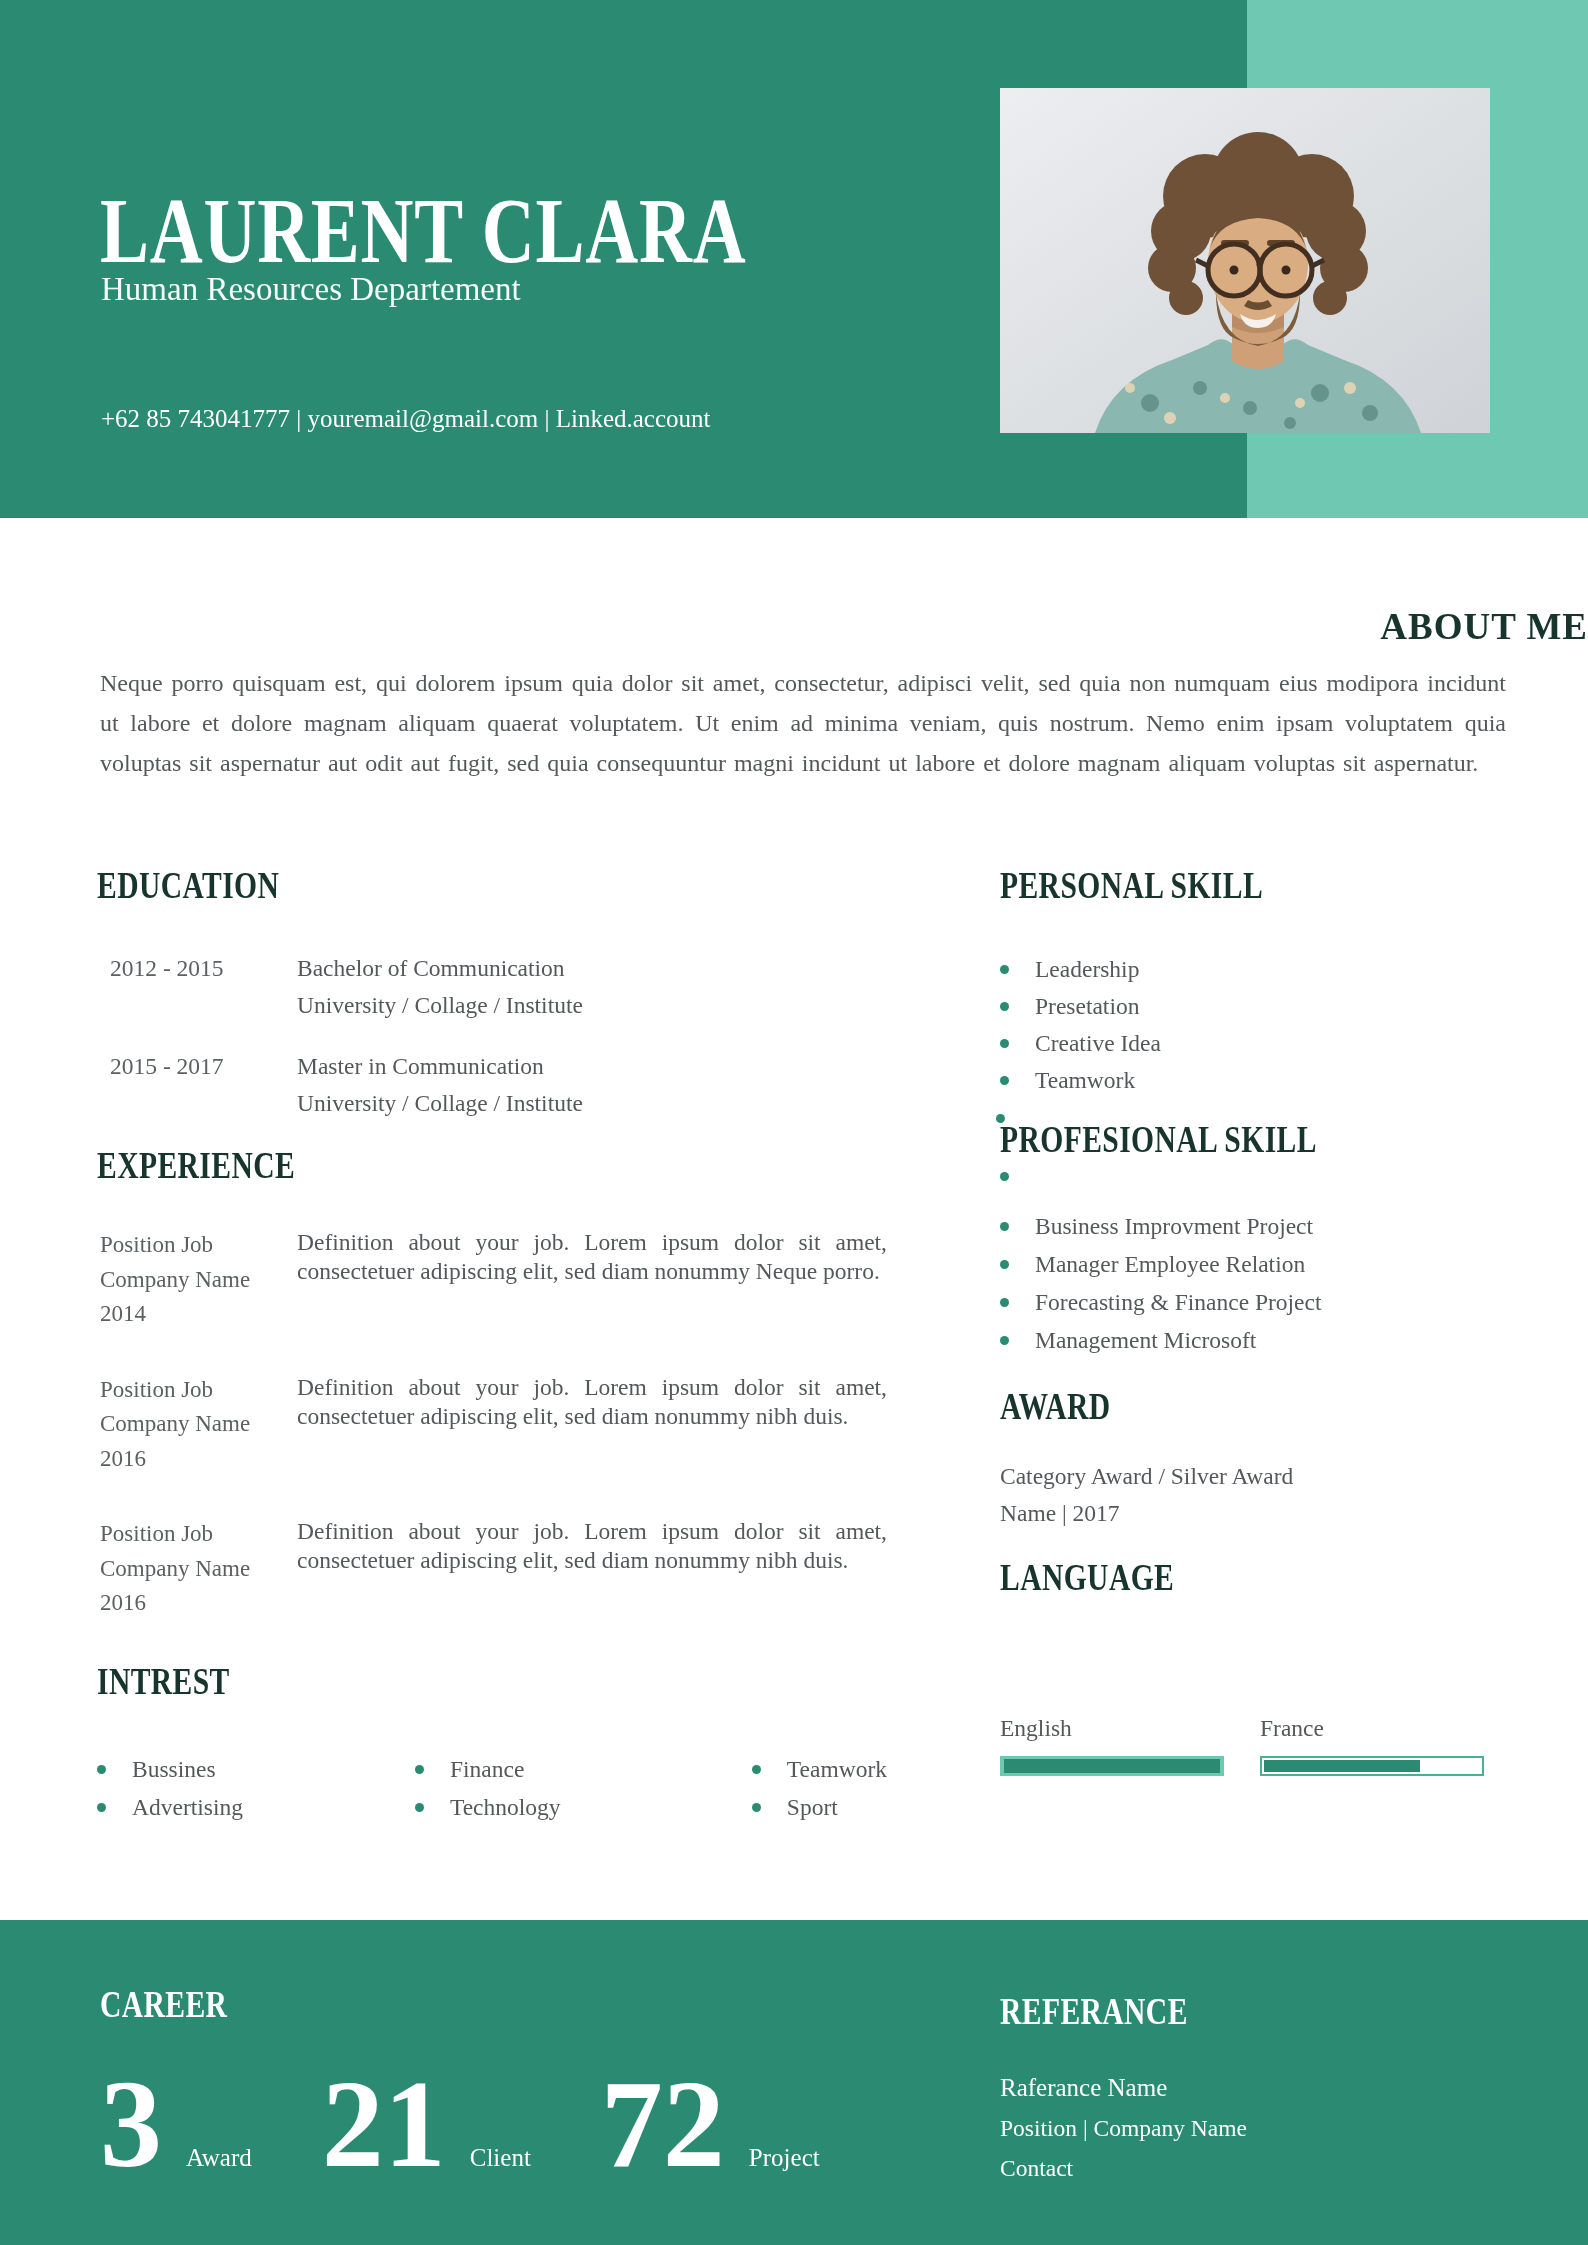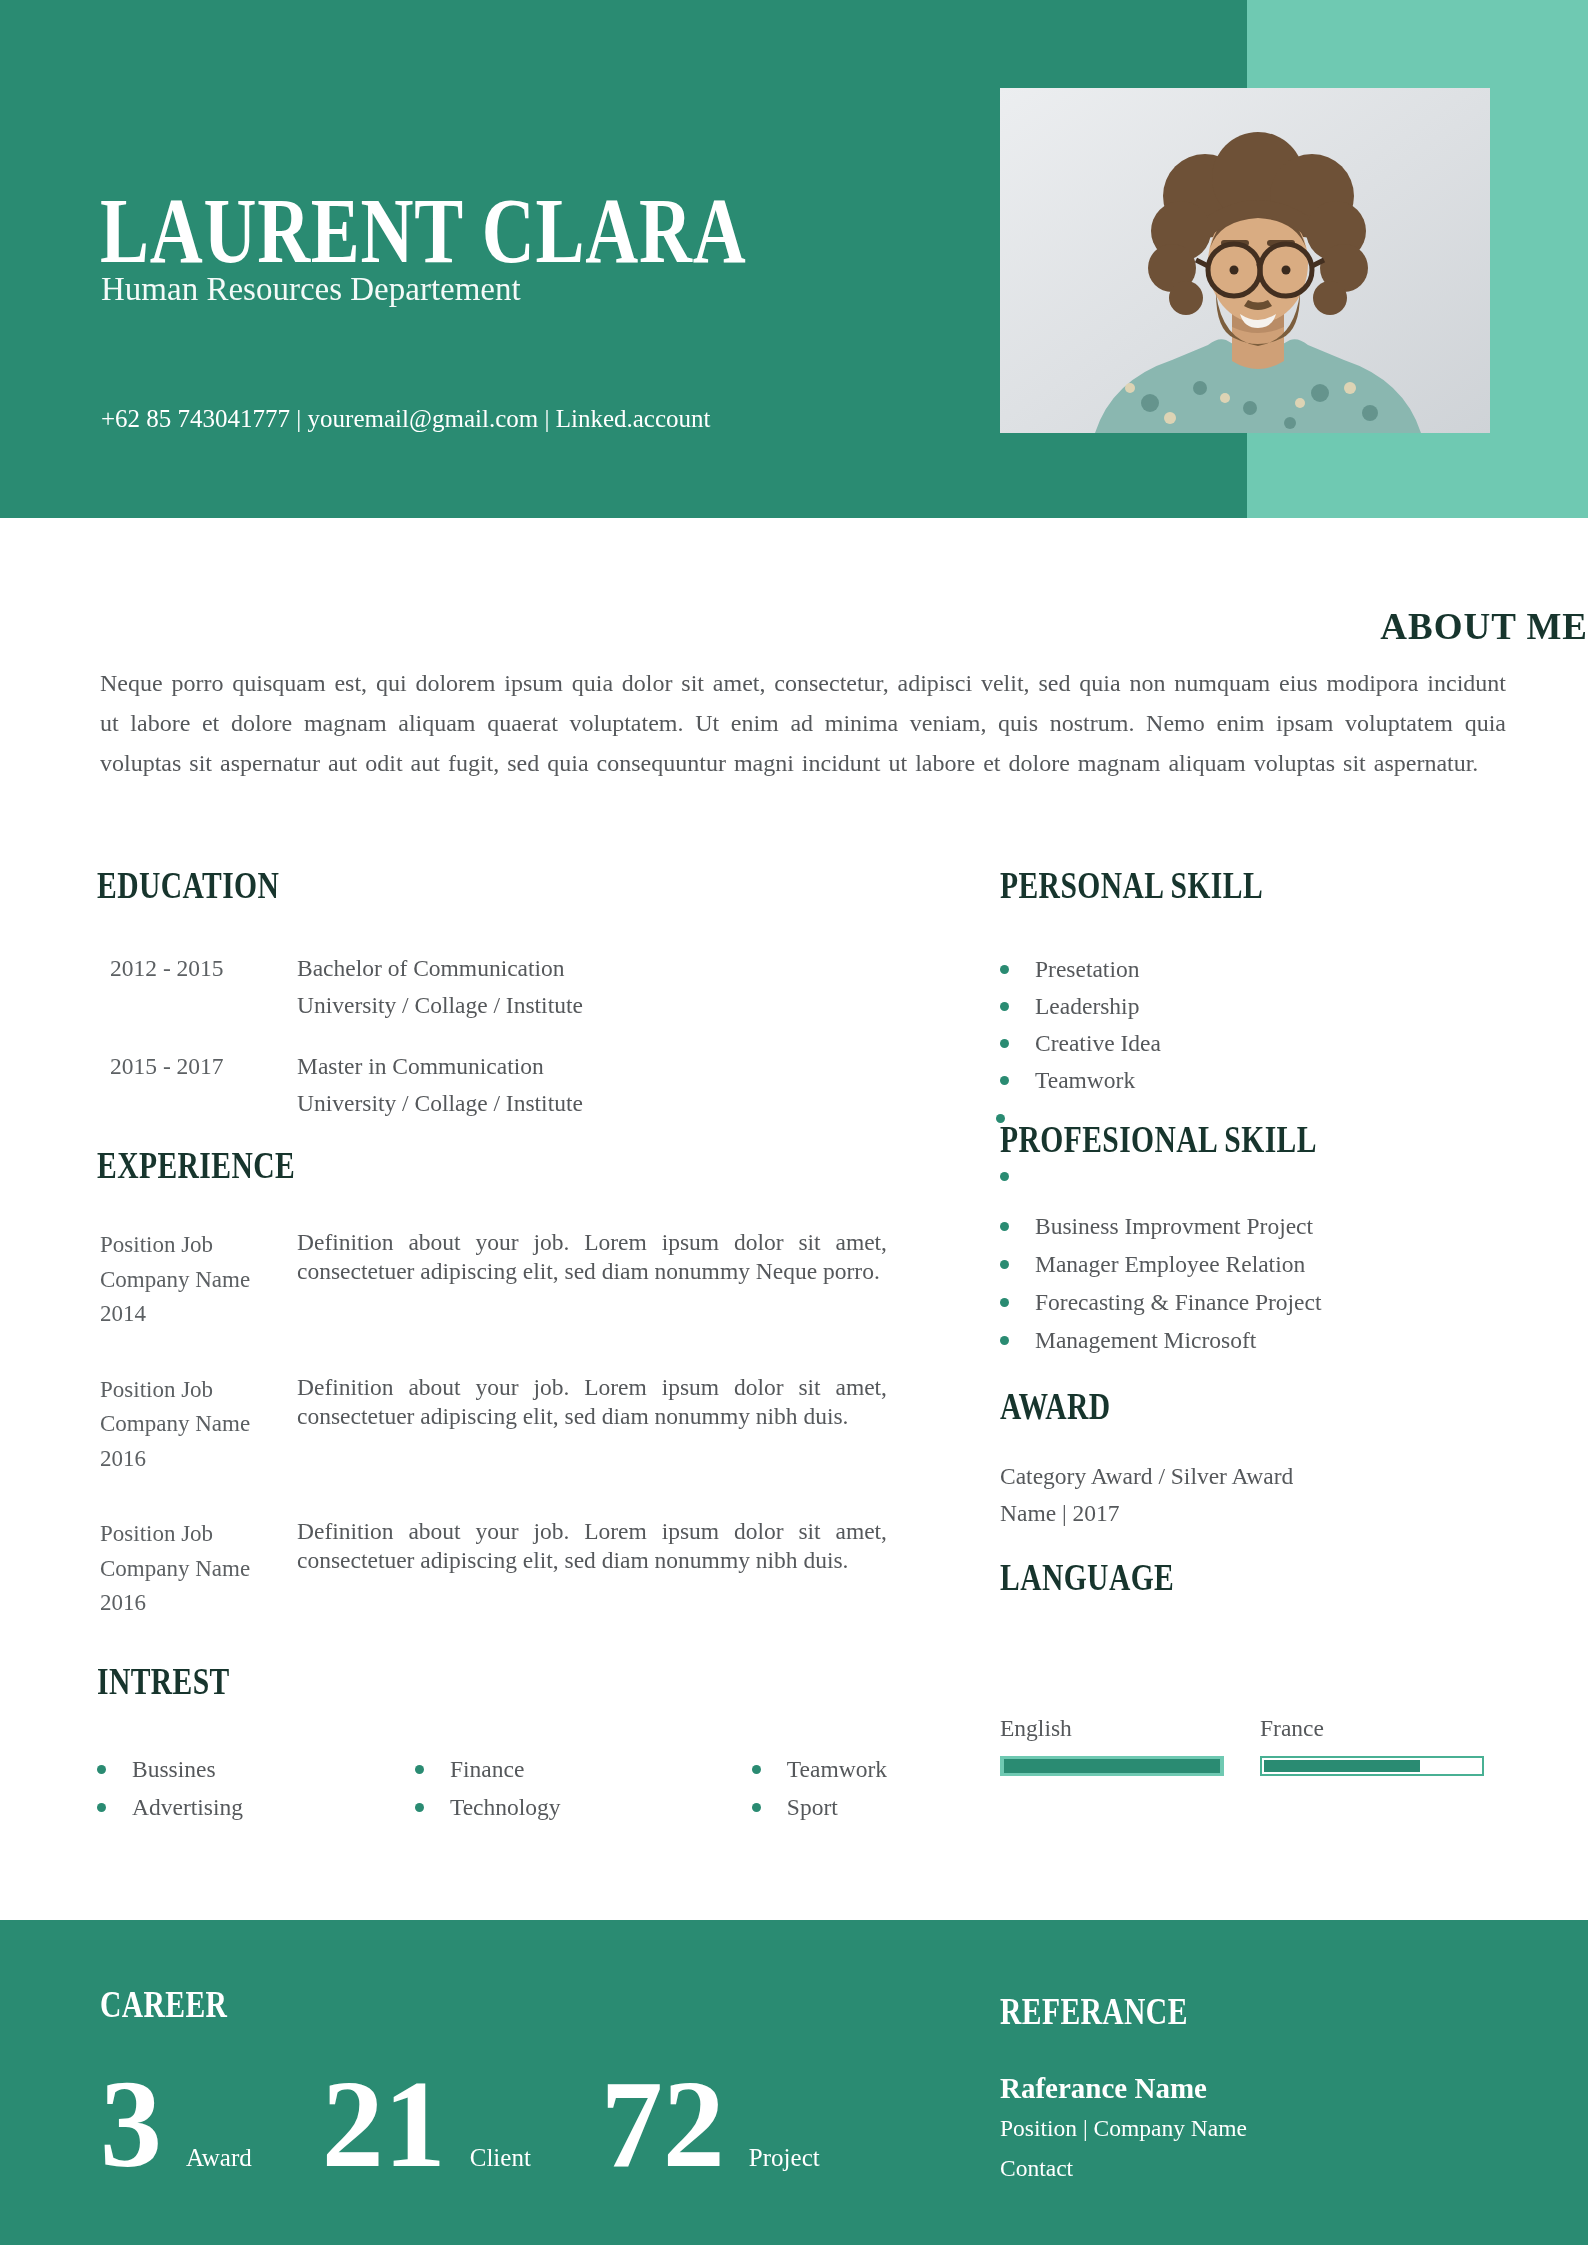--- a/index.html
+++ b/index.html
@@ -83,21 +83,21 @@
   .footer{position:absolute;left:0;top:1920px;width:1588px;height:325px;background:var(--primary);color:#fff}
   .career-h{position:absolute;left:100px;top:63px;color:#fff;font-size:37px;font-weight:bold;letter-spacing:.5px;
     transform:scaleX(.8);transform-origin:left center;white-space:nowrap}
   .stats{position:absolute;left:100px;top:143px;display:flex;align-items:baseline}
   .stat{display:flex;align-items:baseline;margin-right:70px}
   .stat-value{font-size:124px;font-weight:bold;line-height:1}
   .stat-label{font-size:25px;margin-left:24px}
   .ref-h{position:absolute;left:1000px;top:70px;color:#fff;font-size:37px;font-weight:bold;letter-spacing:.5px;
     transform:scaleX(.8);transform-origin:left center;white-space:nowrap}
   .ref-block{position:absolute;left:1000px;top:148px;font-size:23.5px;line-height:40px}
-  .ref-name{font-weight:bold;font-size:29px}
+  .ref-name{font-weight:normal;font-size:25px}
 </style>
 </head>
 <body>
 
 <div class="page">
 
   <div class="header-band"></div>
   <div class="accent-block"></div>
 
   <div class="photo">
@@ -253,25 +253,25 @@
           </div>
       </div>
     </div>
   </div>
 
   <div class="col-right">
     <div class="sec-h">PERSONAL SKILL</div>
     <div class="skill-list">
       <div class="li-row">
           <span class="dot"></span>
-          <span>Presetation</span>
+          <span>Leadership</span>
         </div>
       <div class="li-row">
           <span class="dot"></span>
-          <span>Leadership</span>
+          <span>Presetation</span>
         </div>
       <div class="li-row">
           <span class="dot"></span>
           <span>Creative Idea</span>
         </div>
       <div class="li-row">
           <span class="dot"></span>
           <span>Teamwork</span>
         </div>
     </div>

